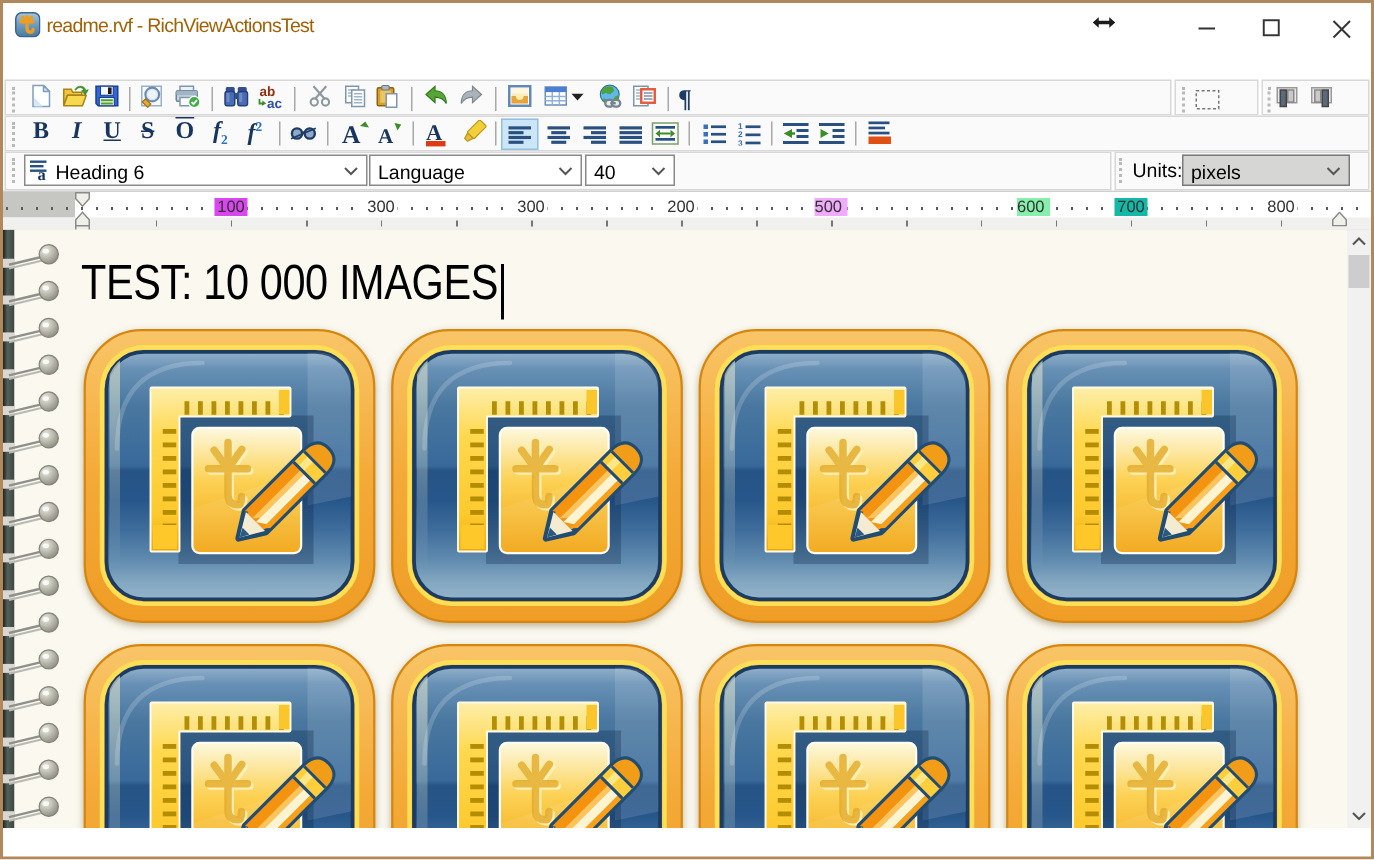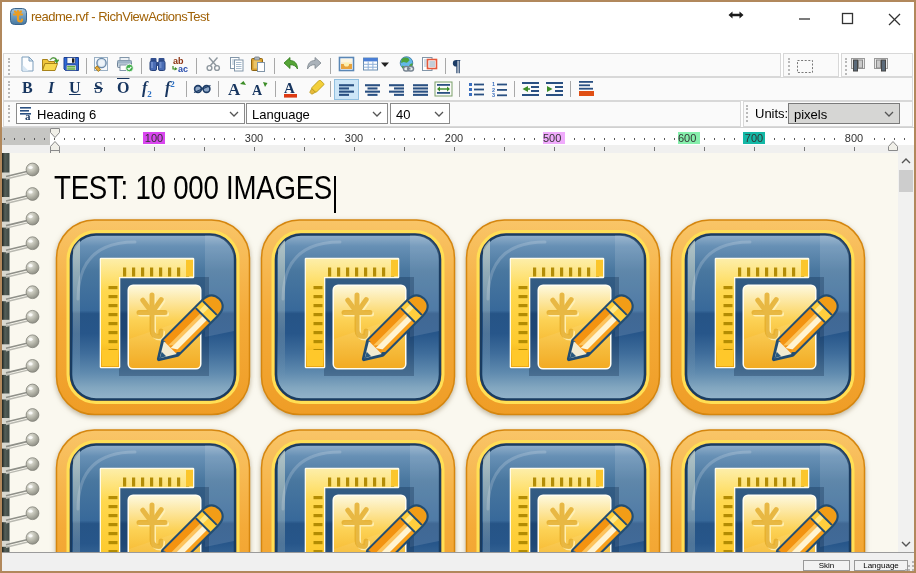--- a/index.html
+++ b/index.html
@@ -642,27 +642,13 @@
   </div>
   <div id="vsb">
     <svg style="position:absolute;left:3px;top:5px" width="10" height="6" viewBox="0 0 10 6">
         <path d="M1,5 L5,1 L9,5" fill="none" stroke="#555" stroke-width="1.4"></path>
       </svg>
     <div class="thumb"></div>
     <svg style="position:absolute;left:3px;top:388px" width="10" height="6" viewBox="0 0 10 6">
         <path d="M1,1 L5,5 L9,1" fill="none" stroke="#555" stroke-width="1.4"></path>
       </svg>
   </div>
-  <div id="status">
-    <div class="sbtn" style="left:801px;width:47px">Skin</div>
-    <div class="sbtn" style="left:852px;width:54px">Language</div>
-    <svg style="position:absolute;left:903px;top:8px" width="10" height="10" viewBox="0 0 10 10">
-      <g fill="#b5b5b5">
-          <rect x="7" y="0" width="2" height="2"></rect>
-          <rect x="7" y="4" width="2" height="2"></rect>
-          <rect x="7" y="8" width="2" height="2"></rect>
-          <rect x="3" y="4" width="2" height="2"></rect>
-          <rect x="3" y="8" width="2" height="2"></rect>
-          <rect x="0" y="8" width="2" height="2"></rect>
-        </g>
-    </svg>
-  </div>
 </div>
 
 </body></html>

